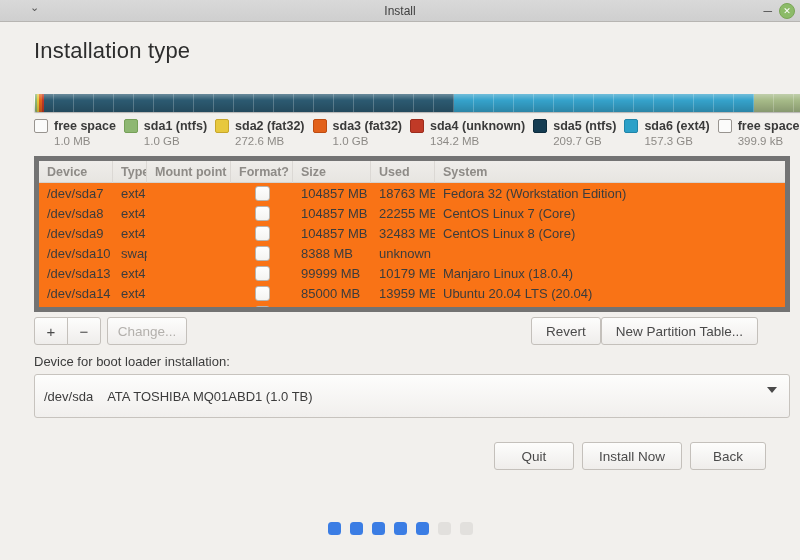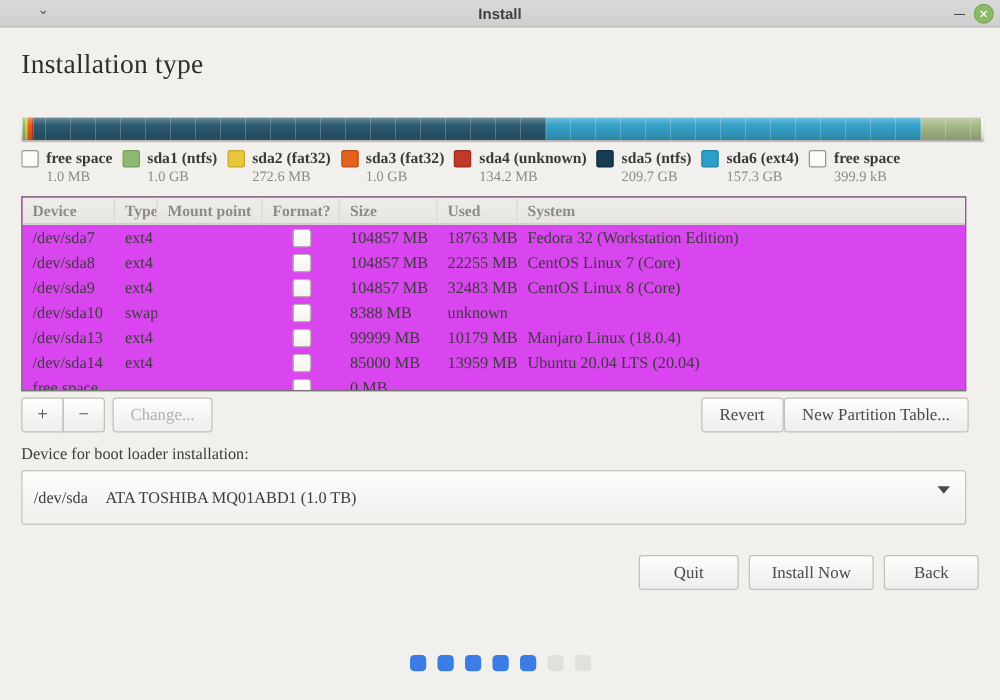--- a/index.html
+++ b/index.html
@@ -5,27 +5,27 @@
   * { margin:0; padding:0; box-sizing:border-box; }
   html,body { width:800px; height:560px; }
   body { font-family:"Liberation Sans","DejaVu Sans",sans-serif; background:#f2f0ed; overflow:hidden; }
 
   .window { width:800px; height:560px; background:#f2f0ed; outline:1px solid #a9a7a4; overflow:hidden; position:relative; }
 
   
   .titlebar { height:22px; background:linear-gradient(#d9d9d9,#cfcfcf); border-bottom:1px solid #b7b5b2;
               display:flex; align-items:center; position:relative; }
   .tb-chevron { position:absolute; left:30px; top:1px; color:#555; font-size:11px; cursor:pointer; }
-  .tb-title { width:100%; text-align:center; font-size:12px; font-weight:bold; color:#3f3f3f; }
+  .tb-title { width:100%; text-align:center; font-size:12px; font-weight:normal; color:#3f3f3f; }
   .tb-min { position:absolute; right:28px; top:0; color:#4a4a4a; font-size:12px; font-weight:bold; cursor:pointer; line-height:22px; }
   .tb-close { position:absolute; right:5px; top:3px; width:16px; height:16px; border-radius:50%;
               background:#8cbb68; border:1px solid #7aa657; color:#fff; font-size:9px; font-weight:bold;
               display:flex; align-items:center; justify-content:center; cursor:pointer; }
 
-  .content { padding:0 17px;font-family:Liberation Serif, serif; }
+  .content { padding:0 34px; }
 
   h1.page-title { margin-top:16px; font-size:22px; font-weight:500; color:#2d2d2d; letter-spacing:.2px; }
 
   
   .bar { margin-top:30px; width:770px; height:18px; display:flex; border-radius:2px; overflow:hidden;
          box-shadow:0 1px 1px rgba(0,0,0,.25); position:relative; }
   .bar .seg { height:100%; position:relative; }
   .bar::after { content:""; position:absolute; inset:0; pointer-events:none;
          background:
            repeating-linear-gradient(90deg, transparent 0 19px, rgba(255,255,255,.22) 19px 20px),
@@ -33,21 +33,21 @@
 
   
   .legend { margin-top:7px; display:flex; gap:8px; width:820px; overflow:hidden; white-space:nowrap; }
   .legend-item { flex:0 0 auto; }
   .legend-top { display:flex; align-items:center; gap:6px; }
   .legend-swatch { width:14px; height:14px; border-radius:2px; }
   .legend-label { font-size:12.5px; font-weight:bold; color:#3a3a3a; }
   .legend-size { font-size:11.5px; color:#8d8a86; margin-left:20px; margin-top:2px; }
 
   
-  .ptable { margin-top:9px; width:756px; height:156px; background:#d946ef; border:1px solid #737373; overflow:hidden; }
+  .ptable { margin-top:9px; width:756px; height:156px; background:#f97316; border:5px solid #737373; overflow:hidden; }
   .tgrid { display:grid; grid-template-columns:74px 34px 84px 62px 78px 64px 1fr; align-items:center; }
   .thead { height:22px; background:linear-gradient(#efedea,#e7e5e1); border-bottom:1px solid #d5d2ce; }
   .th { font-size:12.5px; font-weight:bold; color:#8e8b87; padding-left:8px; height:22px; line-height:22px;
         border-right:1px solid #dbd8d4; overflow:hidden; }
   .th:last-child { border-right:none; }
   .trow { height:20px; cursor:default; }
   .td { font-size:13px; color:#3c3c3c; padding-left:8px; overflow:hidden; white-space:nowrap; }
   .td.center { display:flex; justify-content:center; padding-left:0; }
   .checkbox { width:15px; height:15px; border:1px solid #b8b4af; border-radius:3px;
               background:linear-gradient(#fefefe,#f4f3f1); cursor:pointer; }

